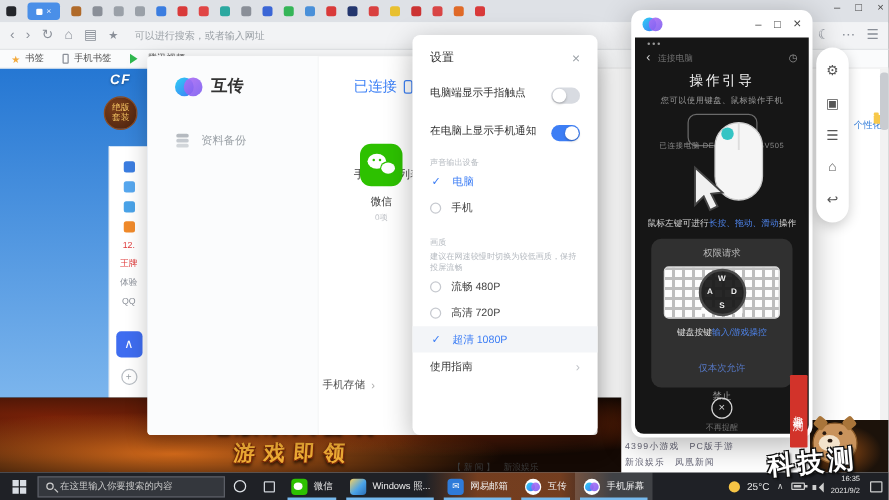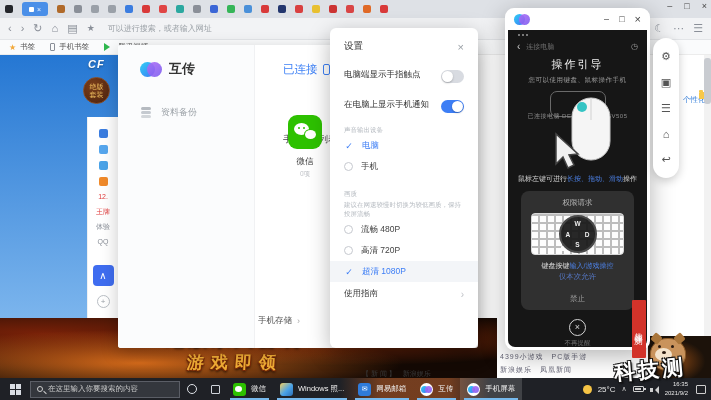--- a/index.html
+++ b/index.html
@@ -75,21 +75,21 @@
 .ig-frame{position:absolute;left:7px;top:9px;width:20px;height:16px;border:1.5px solid #fff;border-radius:3px}
 .ig-tri{position:absolute;left:11px;top:16px;width:0;height:0;border:5px solid transparent;border-bottom:7px solid #fff}
 .ig-sun{position:absolute;right:10px;top:12px;width:3px;height:3px;background:#fff;border-radius:50%}
 .icon-wechat{background:#2dc100}
 .wb1{position:absolute;left:6px;top:8px;width:15px;height:12px;background:#fff;border-radius:50%}
 .wb1::before,.wb1::after{content:"";position:absolute;top:4px;width:2px;height:2px;background:#2dc100;border-radius:50%}
 .wb1::before{left:4px}.wb1::after{left:9px}
 .wb2{position:absolute;left:17px;top:15px;width:11px;height:9px;background:#fff;border-radius:50%;box-shadow:0 0 0 1px #2dc100}
 .f-name{margin-top:7px;font-size:8.5px;color:#333}
 .f-count{margin-top:2px;font-size:6.5px;color:#c0c3c8}
-.storage{left:140px;top:270px;display:flex;gap:5px;align-items:center;font-size:8.5px;color:#555}
+.storage{left:140px;top:257px;display:flex;gap:5px;align-items:center;font-size:8.5px;color:#555}
 .storage .chev{color:#aaa;font-size:9px}
 
 .settings{left:330px;top:28px;width:148px;height:320px;background:#fff;z-index:3;border-radius:6px;box-shadow:0 6px 22px rgba(0,0,0,.28);padding:12px 14px 0}
 .sp-head{display:flex;justify-content:space-between;align-items:center}
 .sp-title{font-size:9.5px;color:#333}
 .sp-close{font-size:11px;color:#9aa0a6;cursor:default}
 .sp-row{display:flex;justify-content:space-between;align-items:flex-start;margin-top:16px}
 .sp-label{font-size:8.5px;color:#333;width:92px;line-height:1.35}
 .sp-sub{font-size:6.5px;color:#b5bac0;margin-top:3px}
 .tg{width:23px;height:13px;border-radius:7px;background:#d8dbe1;position:relative;flex-shrink:0;margin-top:1px}
@@ -129,21 +129,21 @@
 .pc-title{text-align:center;font-size:7.5px;color:#b9b9b9}
 .kb{position:relative;margin:5px 10px 0;height:42px;border-radius:4px;background-color:#bdbdbd;background-image:repeating-linear-gradient(90deg,transparent 0 6px,#bdbdbd 6px 8px),repeating-linear-gradient(0deg,#fdfdfd 0 6px,#bdbdbd 6px 8px);border:1px solid #d8d8d8}
 .kb-space{position:absolute;left:32%;bottom:3px;width:36%;height:5px;background:#fdfdfd;border-radius:1px}
 .dpad{position:absolute;left:50%;top:50%;transform:translate(-50%,-50%);width:38px;height:38px;border-radius:50%;background:rgba(22,22,22,.92);border:2px solid #4a4a4a;color:#eee;font-size:6.5px}
 .dpad b{position:absolute;font-weight:bold}
 .dpad .w{left:50%;top:3px;transform:translateX(-50%)}
 .dpad .a{left:5px;top:50%;transform:translateY(-50%)}
 .dpad .s{left:50%;bottom:3px;transform:translateX(-50%)}
 .dpad .d{right:5px;top:50%;transform:translateY(-50%)}
 .pc-cap{margin-top:6px;text-align:center;font-size:7px;color:#e0e0e0}
-.pc-allow{margin-top:1px;text-align:center;font-size:7.5px;color:#5679c8}
+.pc-allow{margin-top:19px;text-align:center;font-size:7.5px;color:#5679c8}
 .pc-deny{margin-top:12px;text-align:center;font-size:7.5px;color:#9a9a9a}
 .ps-close{margin-top:6px;text-align:center}
 .ps-close span{display:inline-flex;width:17px;height:17px;border:1.5px solid #d5d5d5;border-radius:50%;align-items:center;justify-content:center;color:#d5d5d5;font-size:9px}
 .ps-hint{margin-top:3px;text-align:center;font-size:6.5px;color:#6f6f6f}
 
 .float-bar{left:653px;top:38px;width:26px;height:140px;background:#fff;z-index:4;border-radius:13px;box-shadow:0 3px 10px rgba(0,0,0,.2);display:flex;flex-direction:column;align-items:center;justify-content:space-around;color:#555;font-size:11px;padding:6px 0}
 
 .taskbar{left:0;top:378px;width:711px;height:22px;background:#1f2126;z-index:6;display:flex;align-items:center;color:#e8e8e8}
 .tb-orange{position:absolute;left:340px;top:0;width:150px;height:22px;background:linear-gradient(90deg,rgba(200,90,25,0),rgba(200,90,25,.5) 28%,rgba(200,90,25,.5) 72%,rgba(200,90,25,0))}
 .start{width:30px;display:flex;justify-content:center;position:relative}

